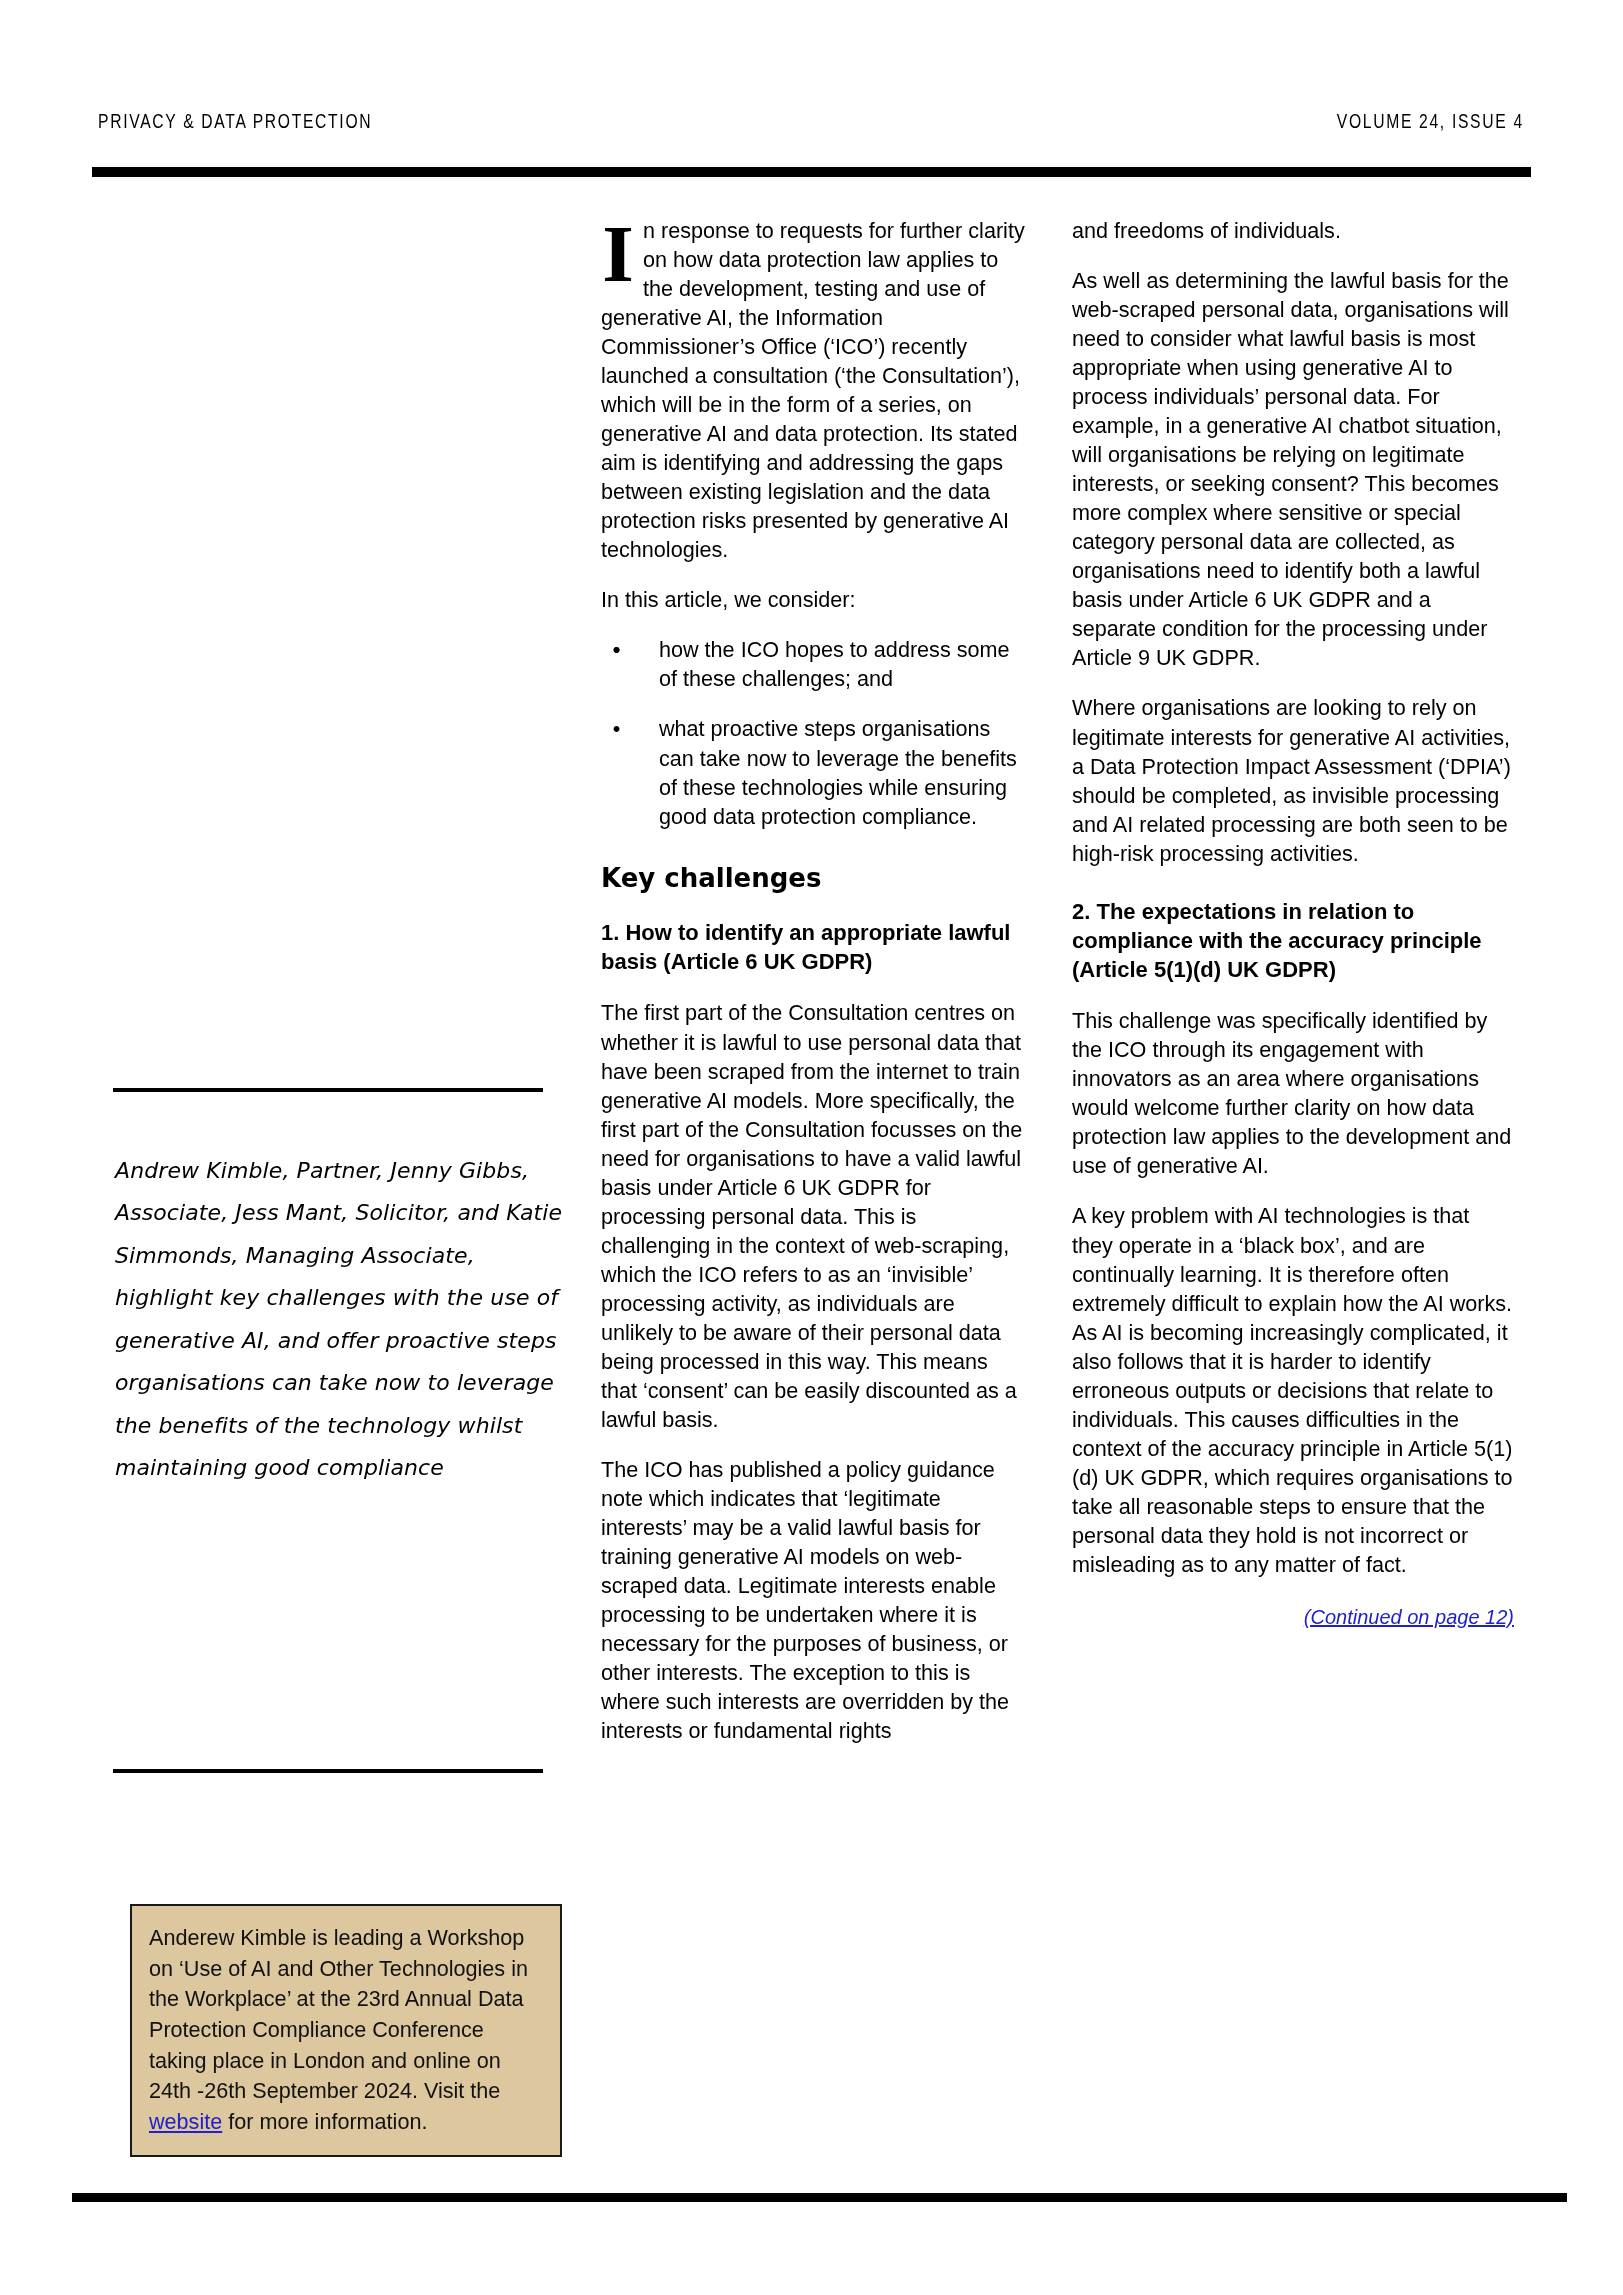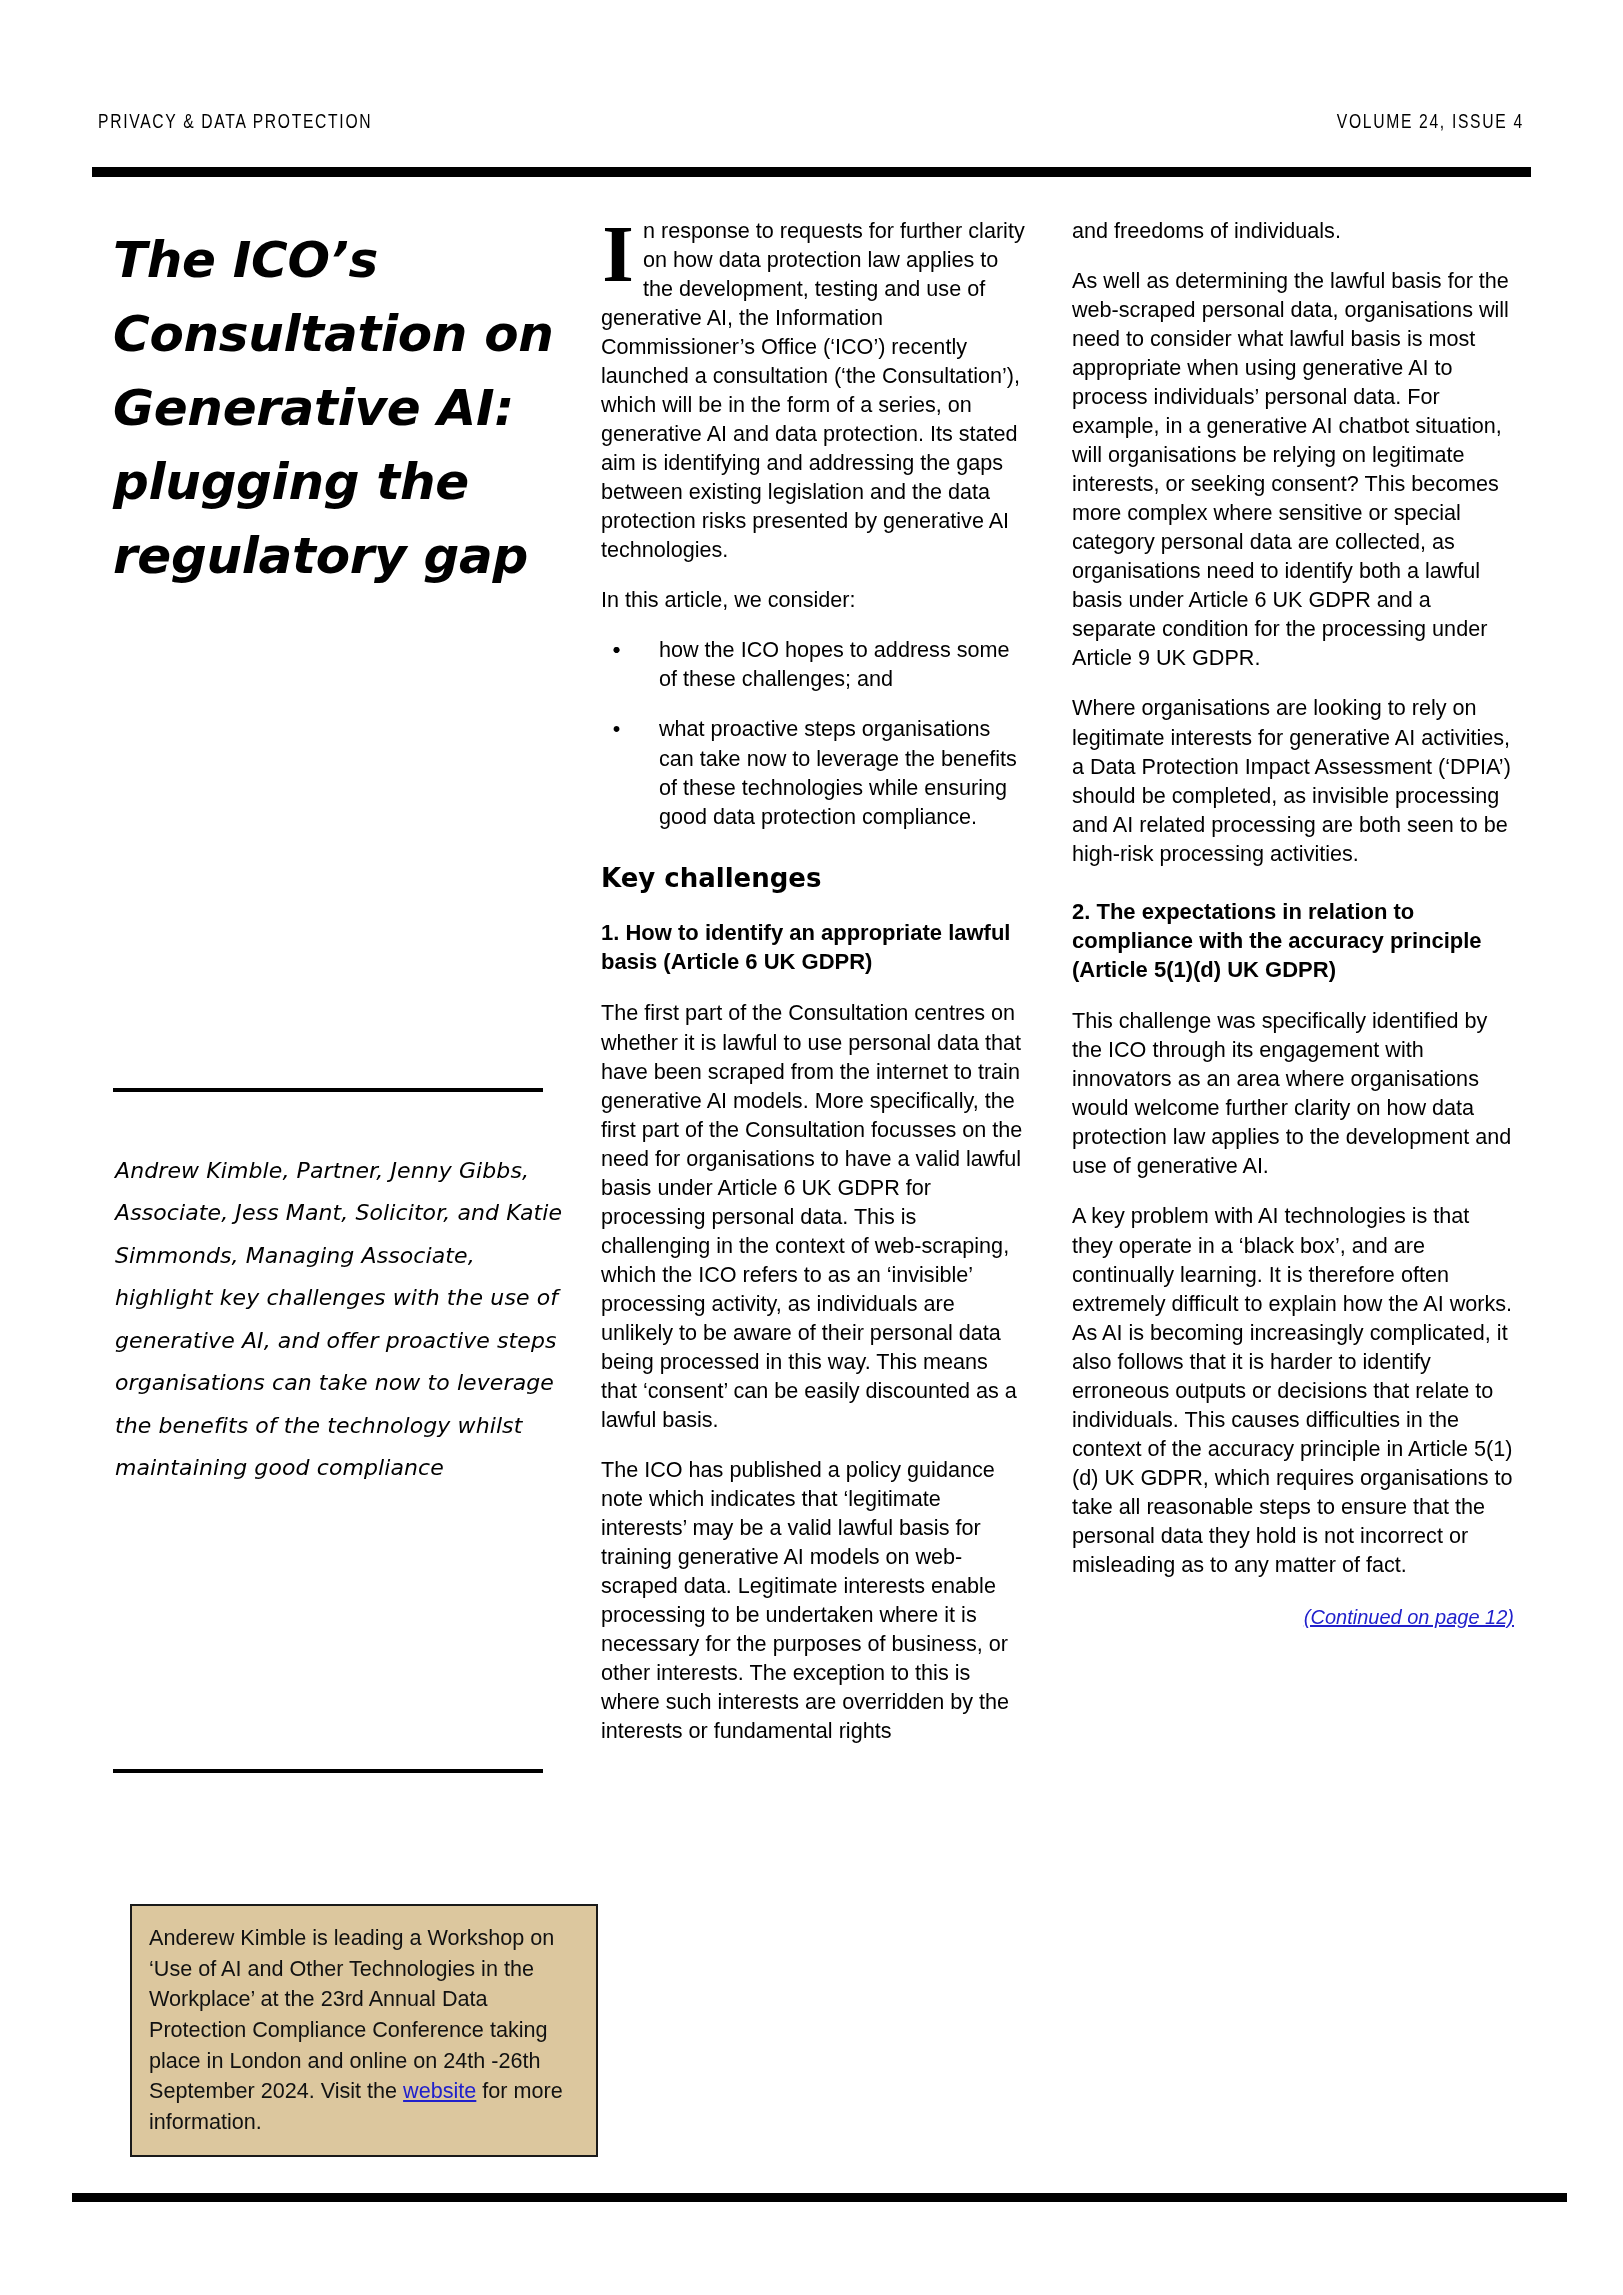--- a/index.html
+++ b/index.html
@@ -107,21 +107,21 @@
     font-size: 22px;
     line-height: 1.93;
     letter-spacing: 0.1px;
   }
 
   
   .promo {
     position: absolute;
     left: 130px;
     top: 1904px;
-    width: 468px;
+    width: 432px;
     box-sizing: border-box;
     background: #dcc79e;
     border: 2px solid #1a1a1a;
     padding: 17px 14.4px 17px 17px;
   }
   .promo-text {
     font-family: "Liberation Sans", sans-serif;
     font-size: 21.6px;
     line-height: 1.42;
     color: #111;
@@ -208,23 +208,20 @@
 <div class="page">
 
   <div class="runhead">
     <span class="runhead-left">PRIVACY &amp; DATA PROTECTION</span>
     <span class="runhead-right">VOLUME 24, ISSUE 4</span>
   </div>
 
   <div class="rule-top"></div>
   <div class="rule-bottom"></div>
 
-  <div class="col col-left">
-    <h1 class="headline">The ICO’s Consultation on Generative AI: plugging the regulatory gap</h1>
-  </div>
 
   <div class="rule-thin rule-thin-1"></div>
 
   <div class="byline">Andrew Kimble, Partner, Jenny Gibbs, Associate, Jess Mant, Solicitor, and Katie Simmonds, Managing Associate, highlight key challenges with the use of generative AI, and offer proactive steps organisations can take now to leverage the benefits of the technology whilst maintaining good compliance</div>
 
   <div class="rule-thin rule-thin-2"></div>
 
   <div class="promo">
     <p class="promo-text"><span>Anderew Kimble is leading a Workshop on ‘Use of AI and Other Technologies in the Workplace’ at the 23rd Annual Data Protection Compliance Conference taking place in London and online on 24th -26th September 2024. Visit the </span><a href="#" class="promo-link">website</a><span> for more information.</span></p>
   </div>

